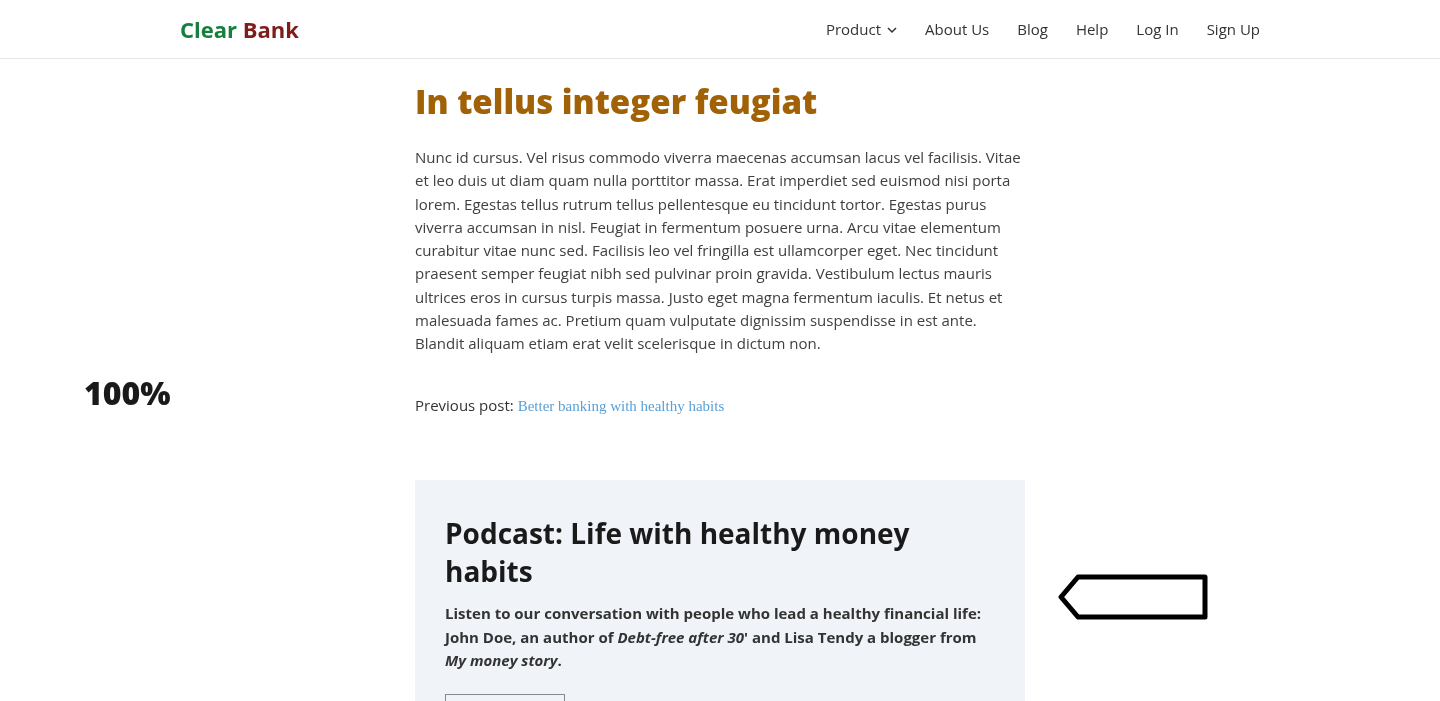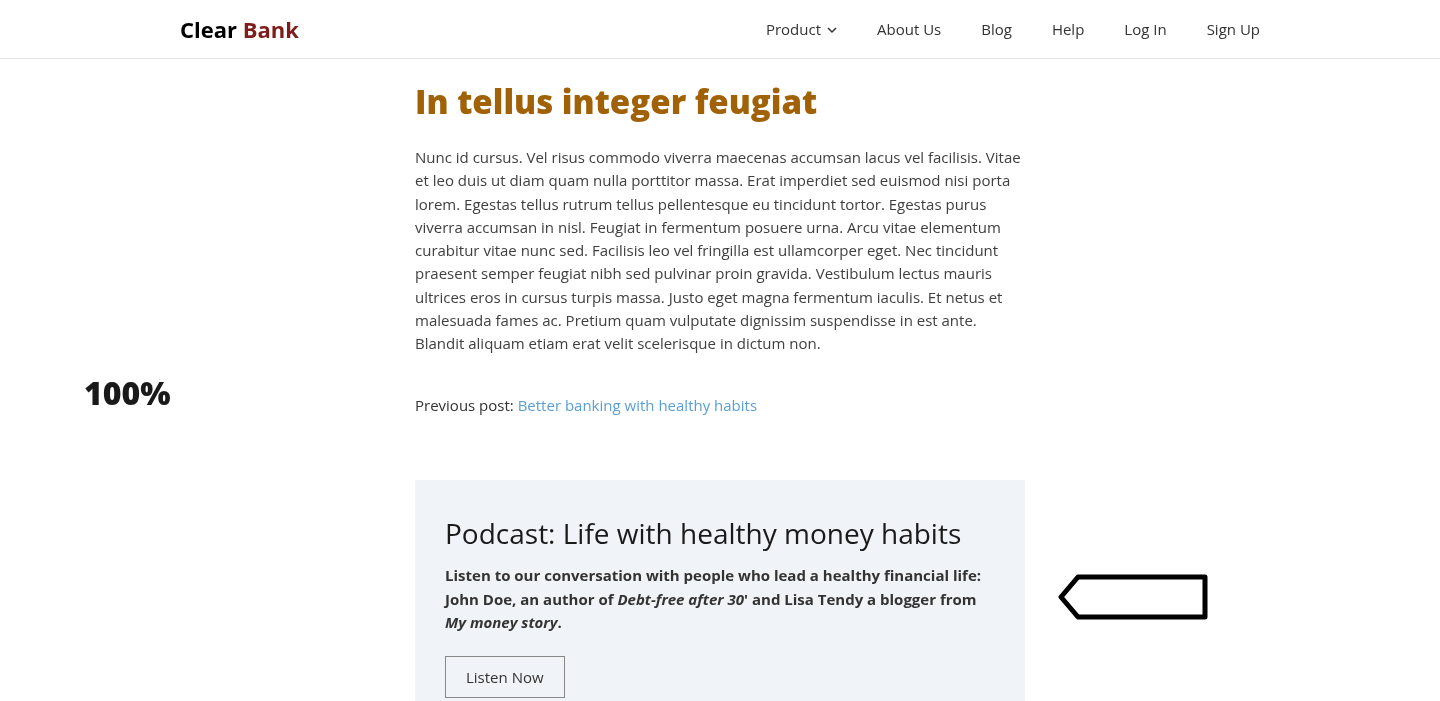--- a/index.html
+++ b/index.html
@@ -15,26 +15,26 @@
   display: flex;
   align-items: center;
   justify-content: space-between;
   padding: 14px 180px;
   border-bottom: 1px solid #e5e5e5;
 }
 .logo {
   font-size: 22px;
   font-weight: 700;
 }
-.logo-clear { color: #000000; }
+.logo-clear { color: #15803d; }
 .logo-bank { color: #7f1d1d; }
 .nav-menu {
   display: flex;
   align-items: flex-end;
-  gap: 40px;
+  gap: 28px;
   list-style: none;
 }
 .nav-item {
   font-size: 15px;
   color: #333;
   cursor: pointer;
   display: flex;
   align-items: center;
   gap: 6px;
 }
@@ -63,28 +63,29 @@
   margin-bottom: 40px;
 }
 .prev-post {
   font-size: 15px;
   color: #333;
   margin-bottom: 65px;
 }
 .prev-post a {
   color: #5a9fd4;
   text-decoration: none;
+  font-family: Liberation Serif, serif;
 }
 .podcast-box {
   background: #f0f3f8;
   padding: 34px 30px;
 }
 .podcast-box h3 {
   font-size: 28px;
-  font-weight: 400;
+  font-weight: 700;
   color: #1a1a1a;
   margin-bottom: 12px;
 }
 .podcast-desc {
   font-size: 15px;
   line-height: 1.55;
   color: #333;
   margin-bottom: 22px;
   font-weight: bold;
 }

